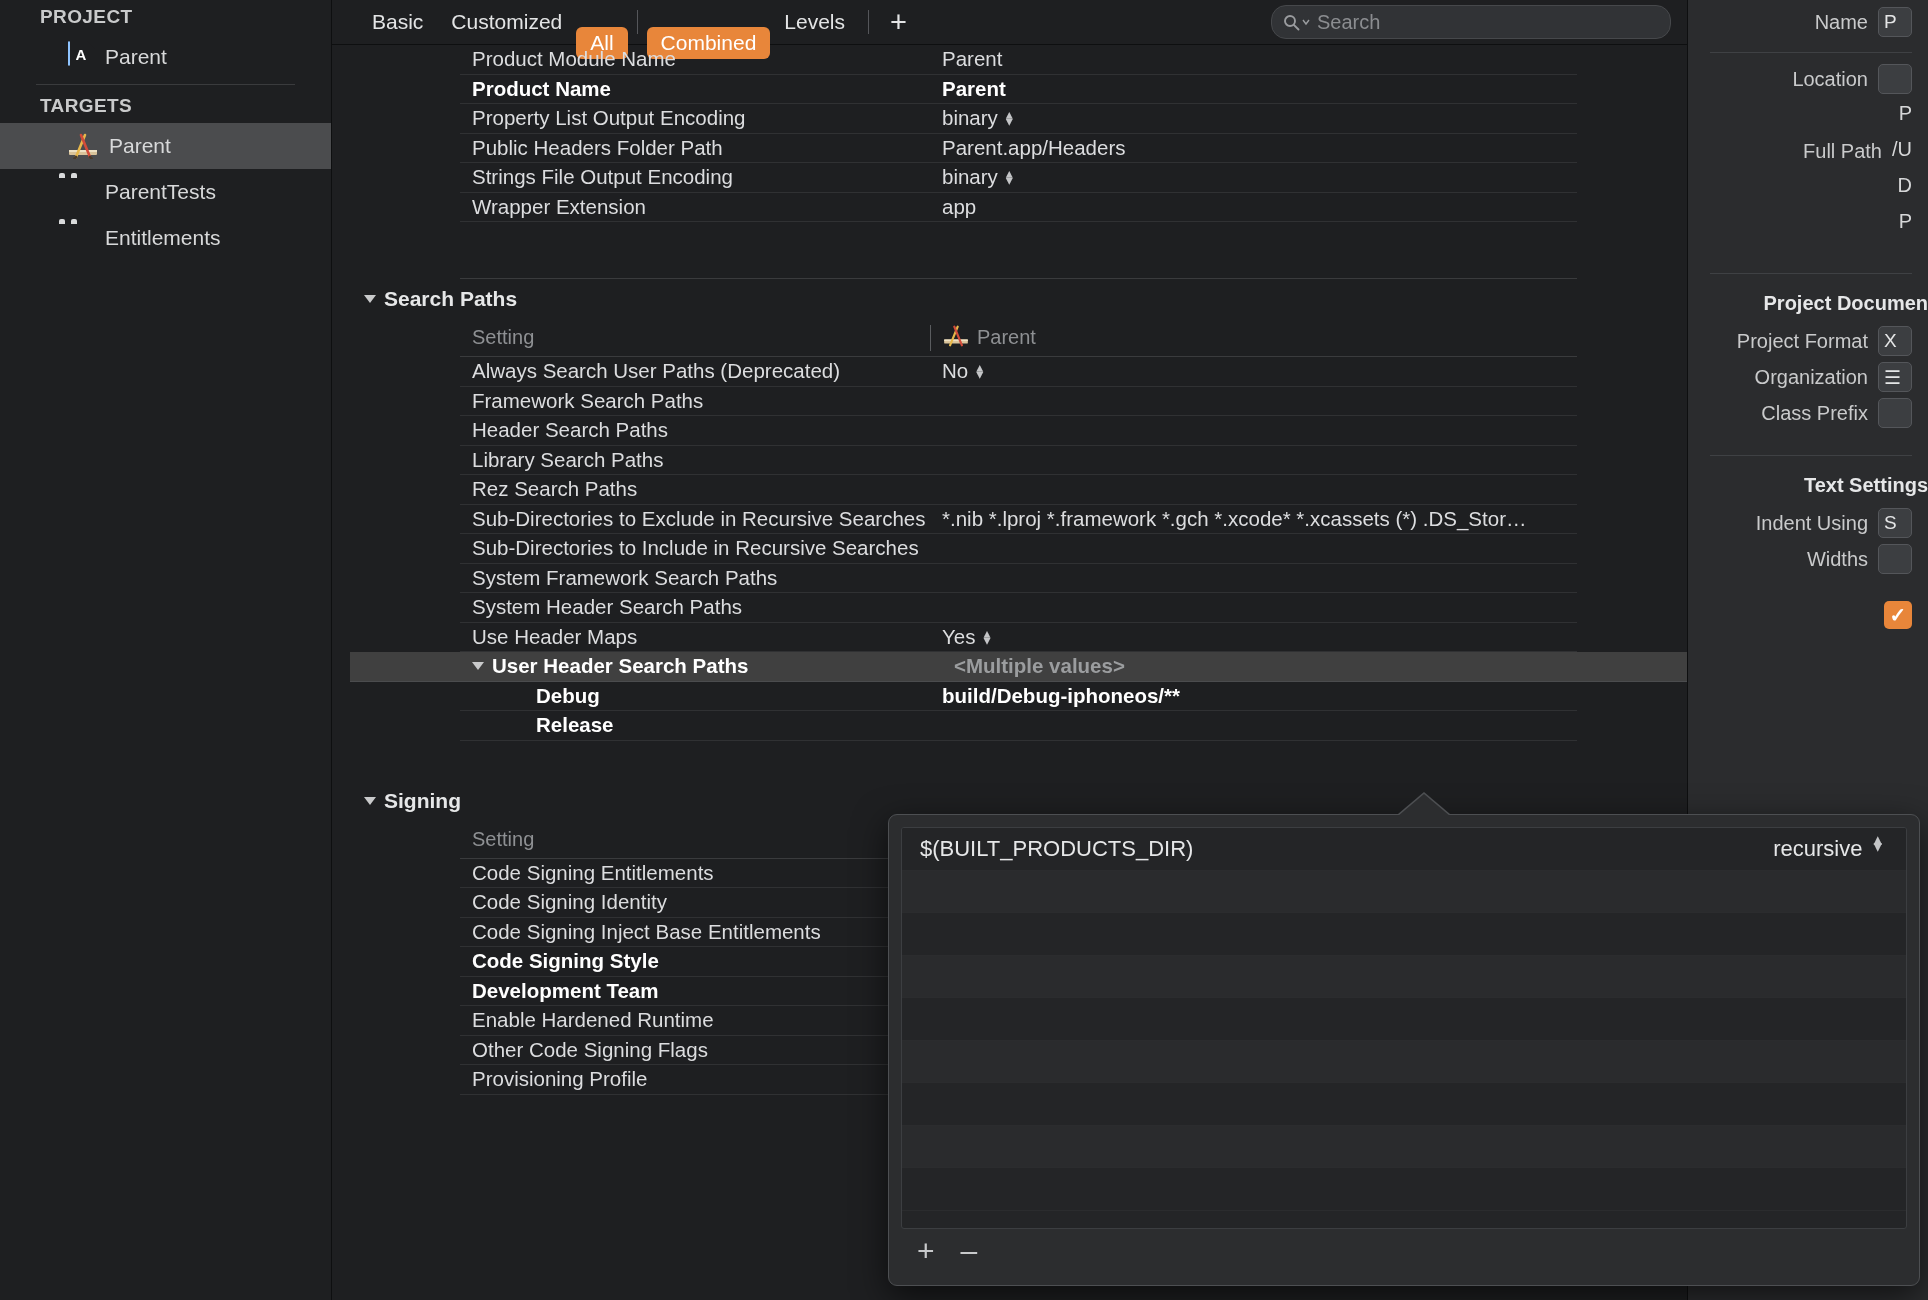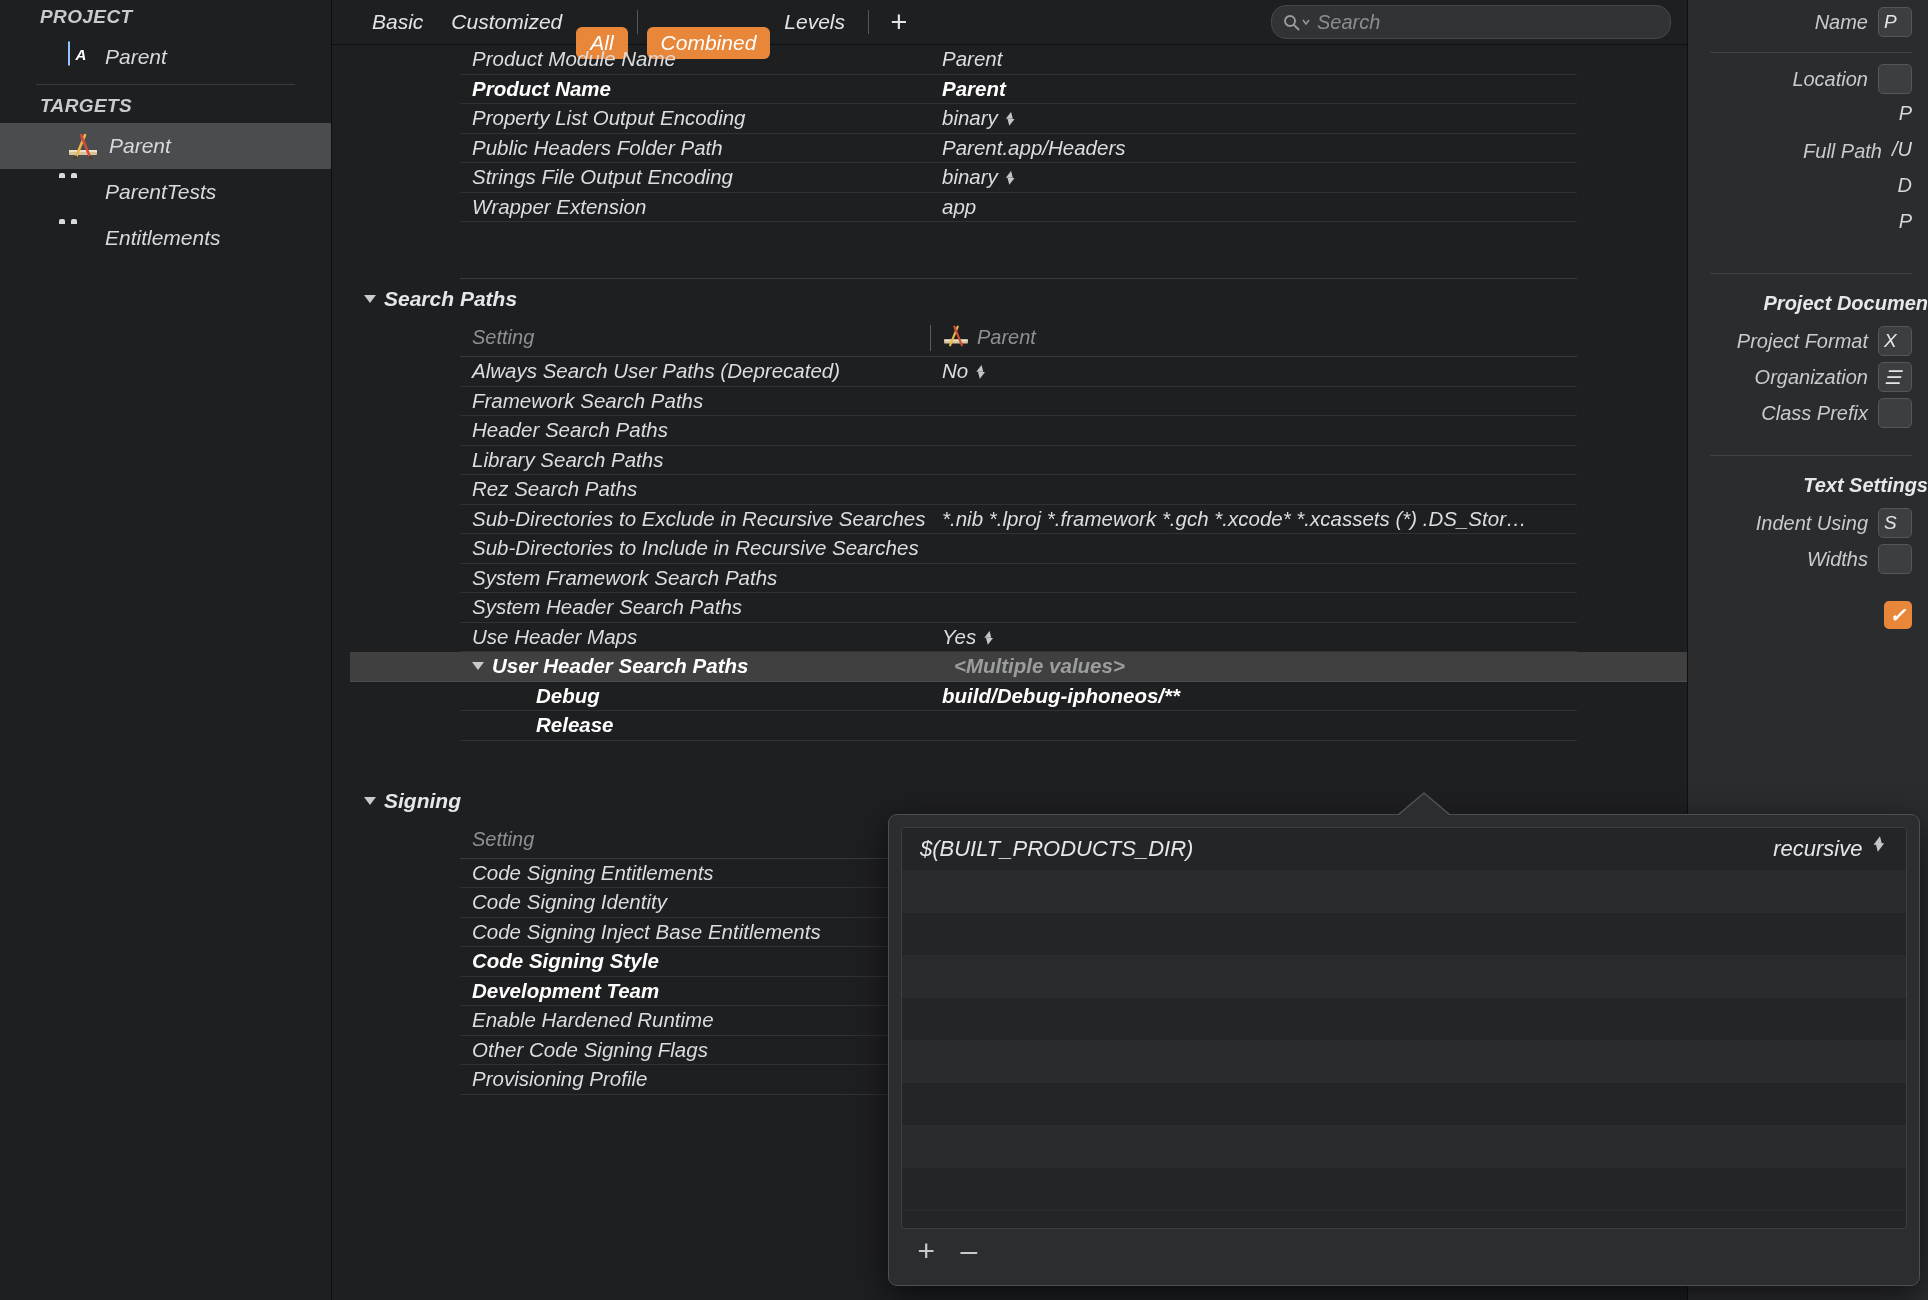--- a/index.html
+++ b/index.html
@@ -3,21 +3,21 @@
 <meta charset="utf-8">
 <style>
   * { box-sizing: border-box; margin: 0; padding: 0; }
   html, body {
     width: 1928px; height: 1300px;
     background: #1e1f21;
     font-family: "Liberation Sans", sans-serif;
     overflow: hidden;
     -webkit-font-smoothing: antialiased;
   }
-  #app { position: relative; width: 1928px; height: 1300px; display: flex; font-style: italic; }
+  #app { position: relative; width: 1928px; height: 1300px; display: flex; }
 
   
   #sidebar {
     width: 332px; height: 1300px;
     background: #1e1f21;
     border-right: 1px solid #0e0f10;
     position: relative;
     flex: 0 0 332px;
   }
   .sb-section-title {

